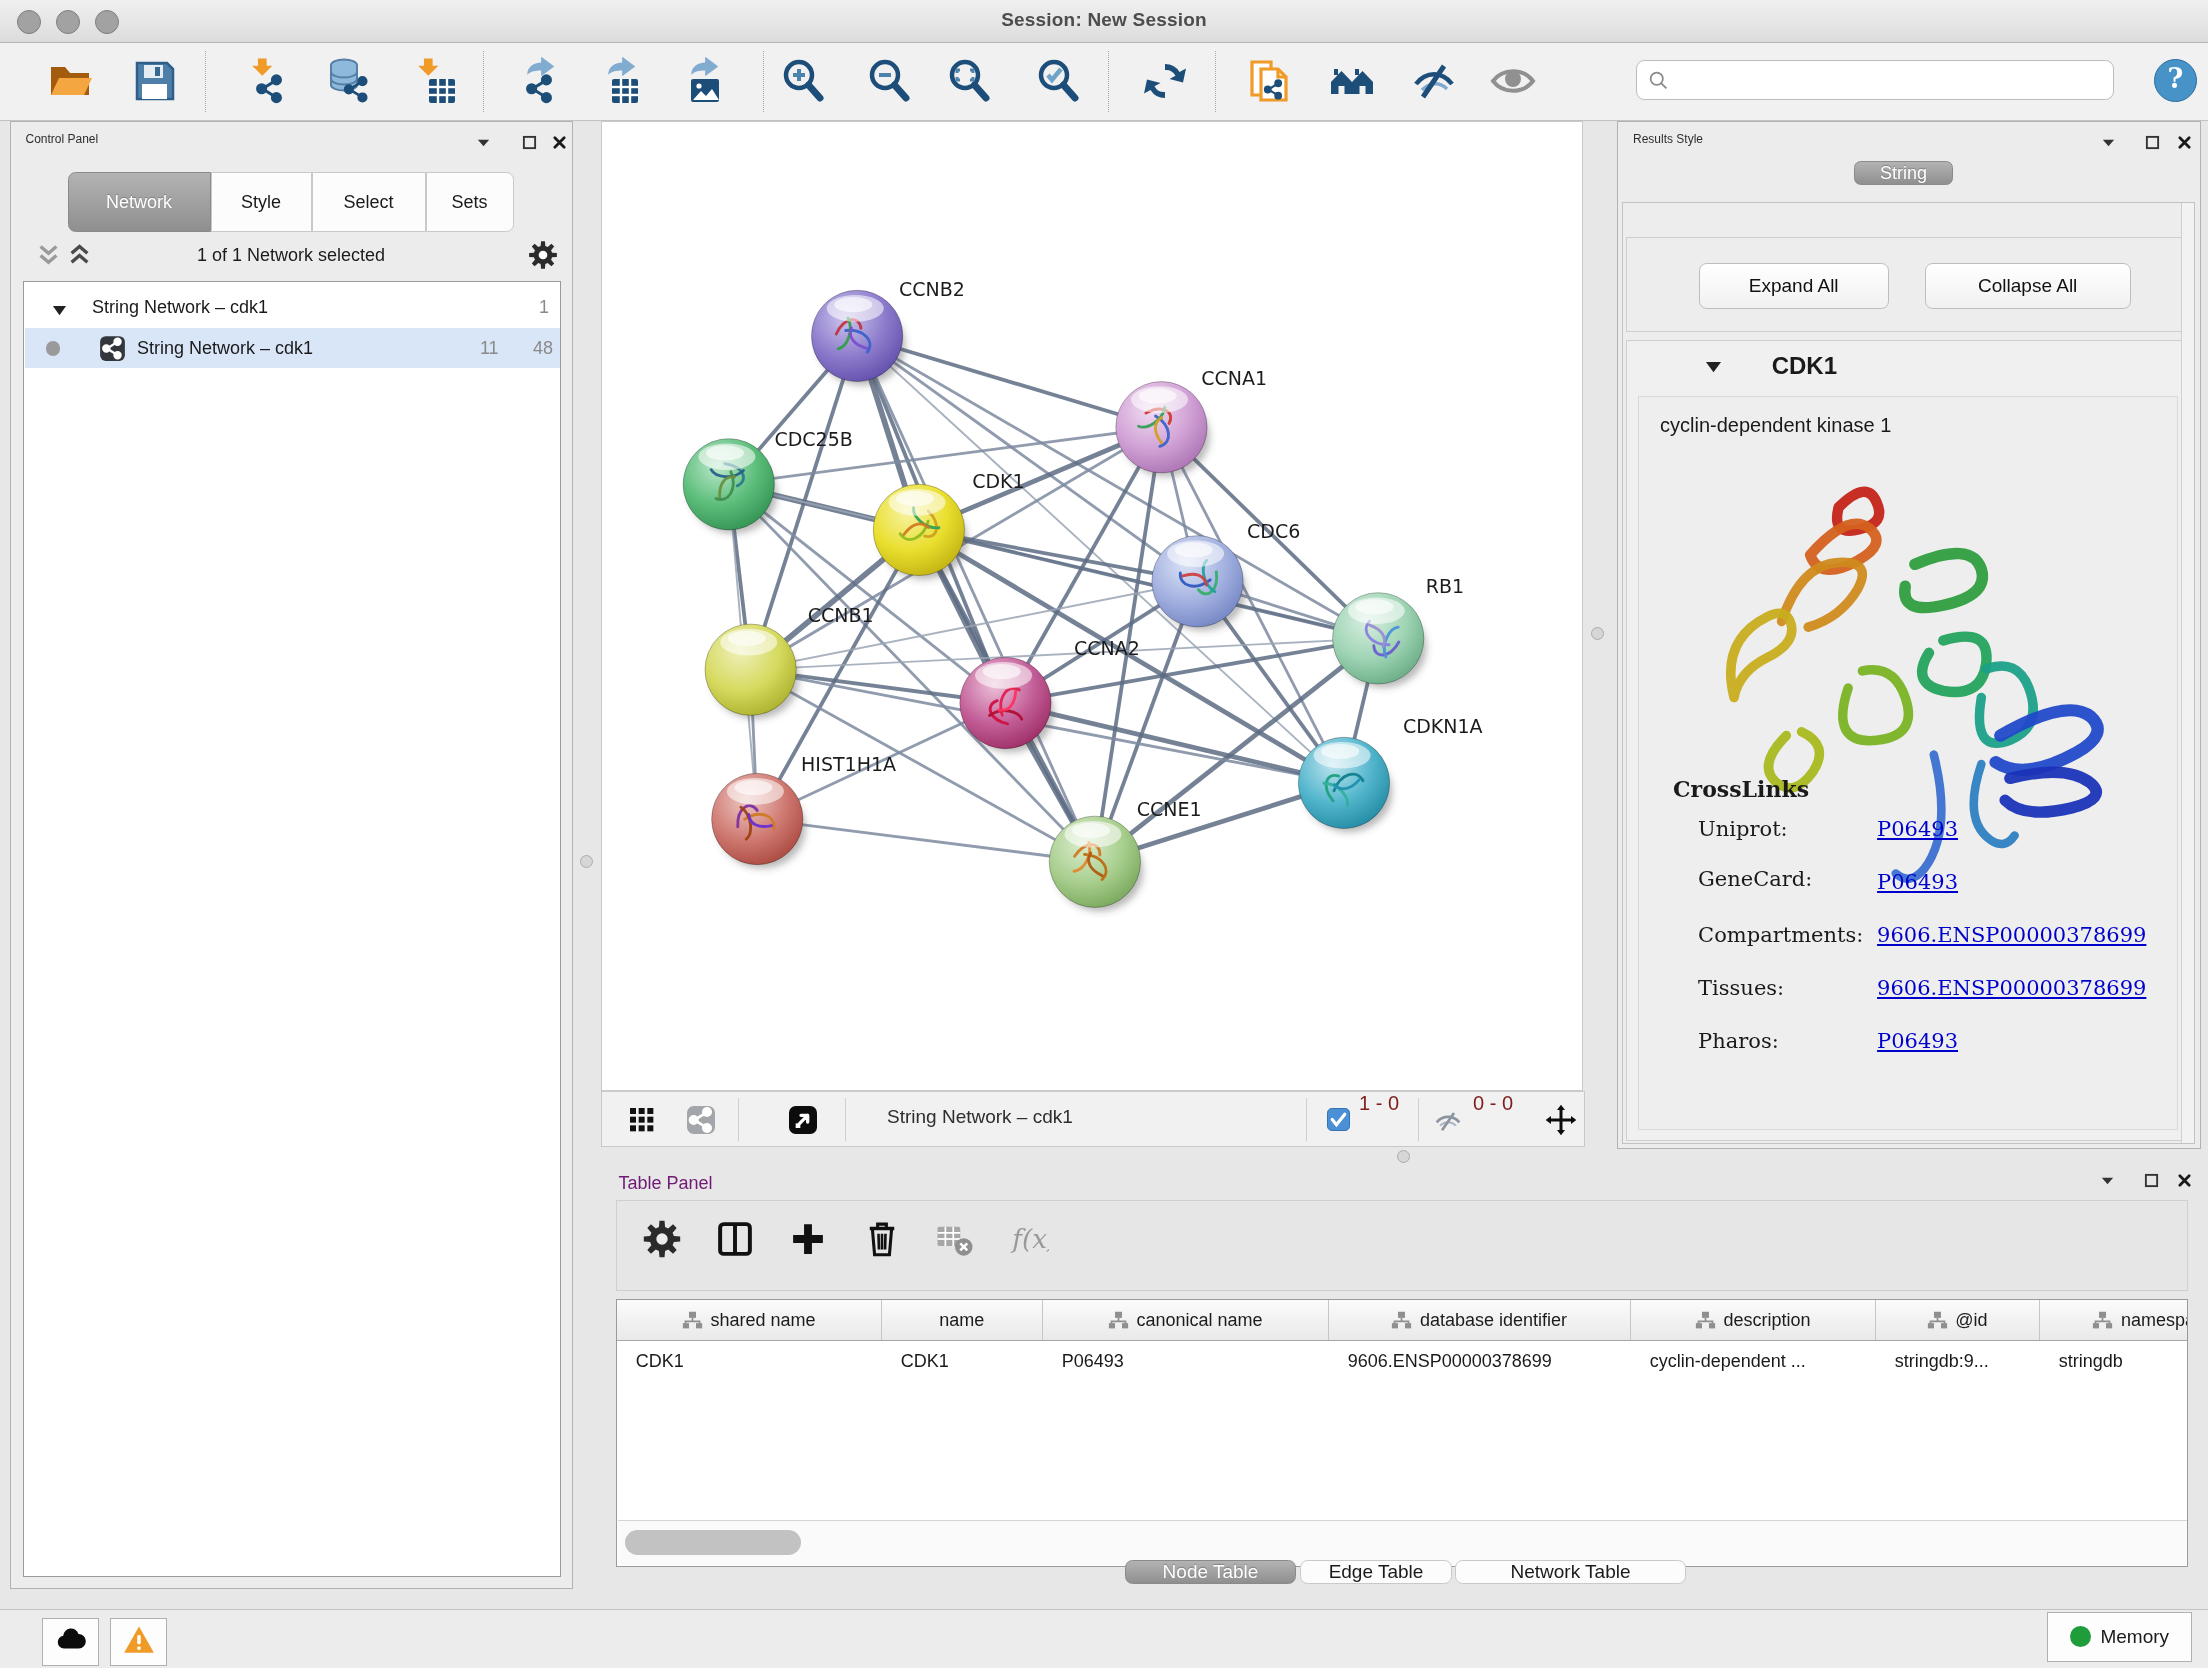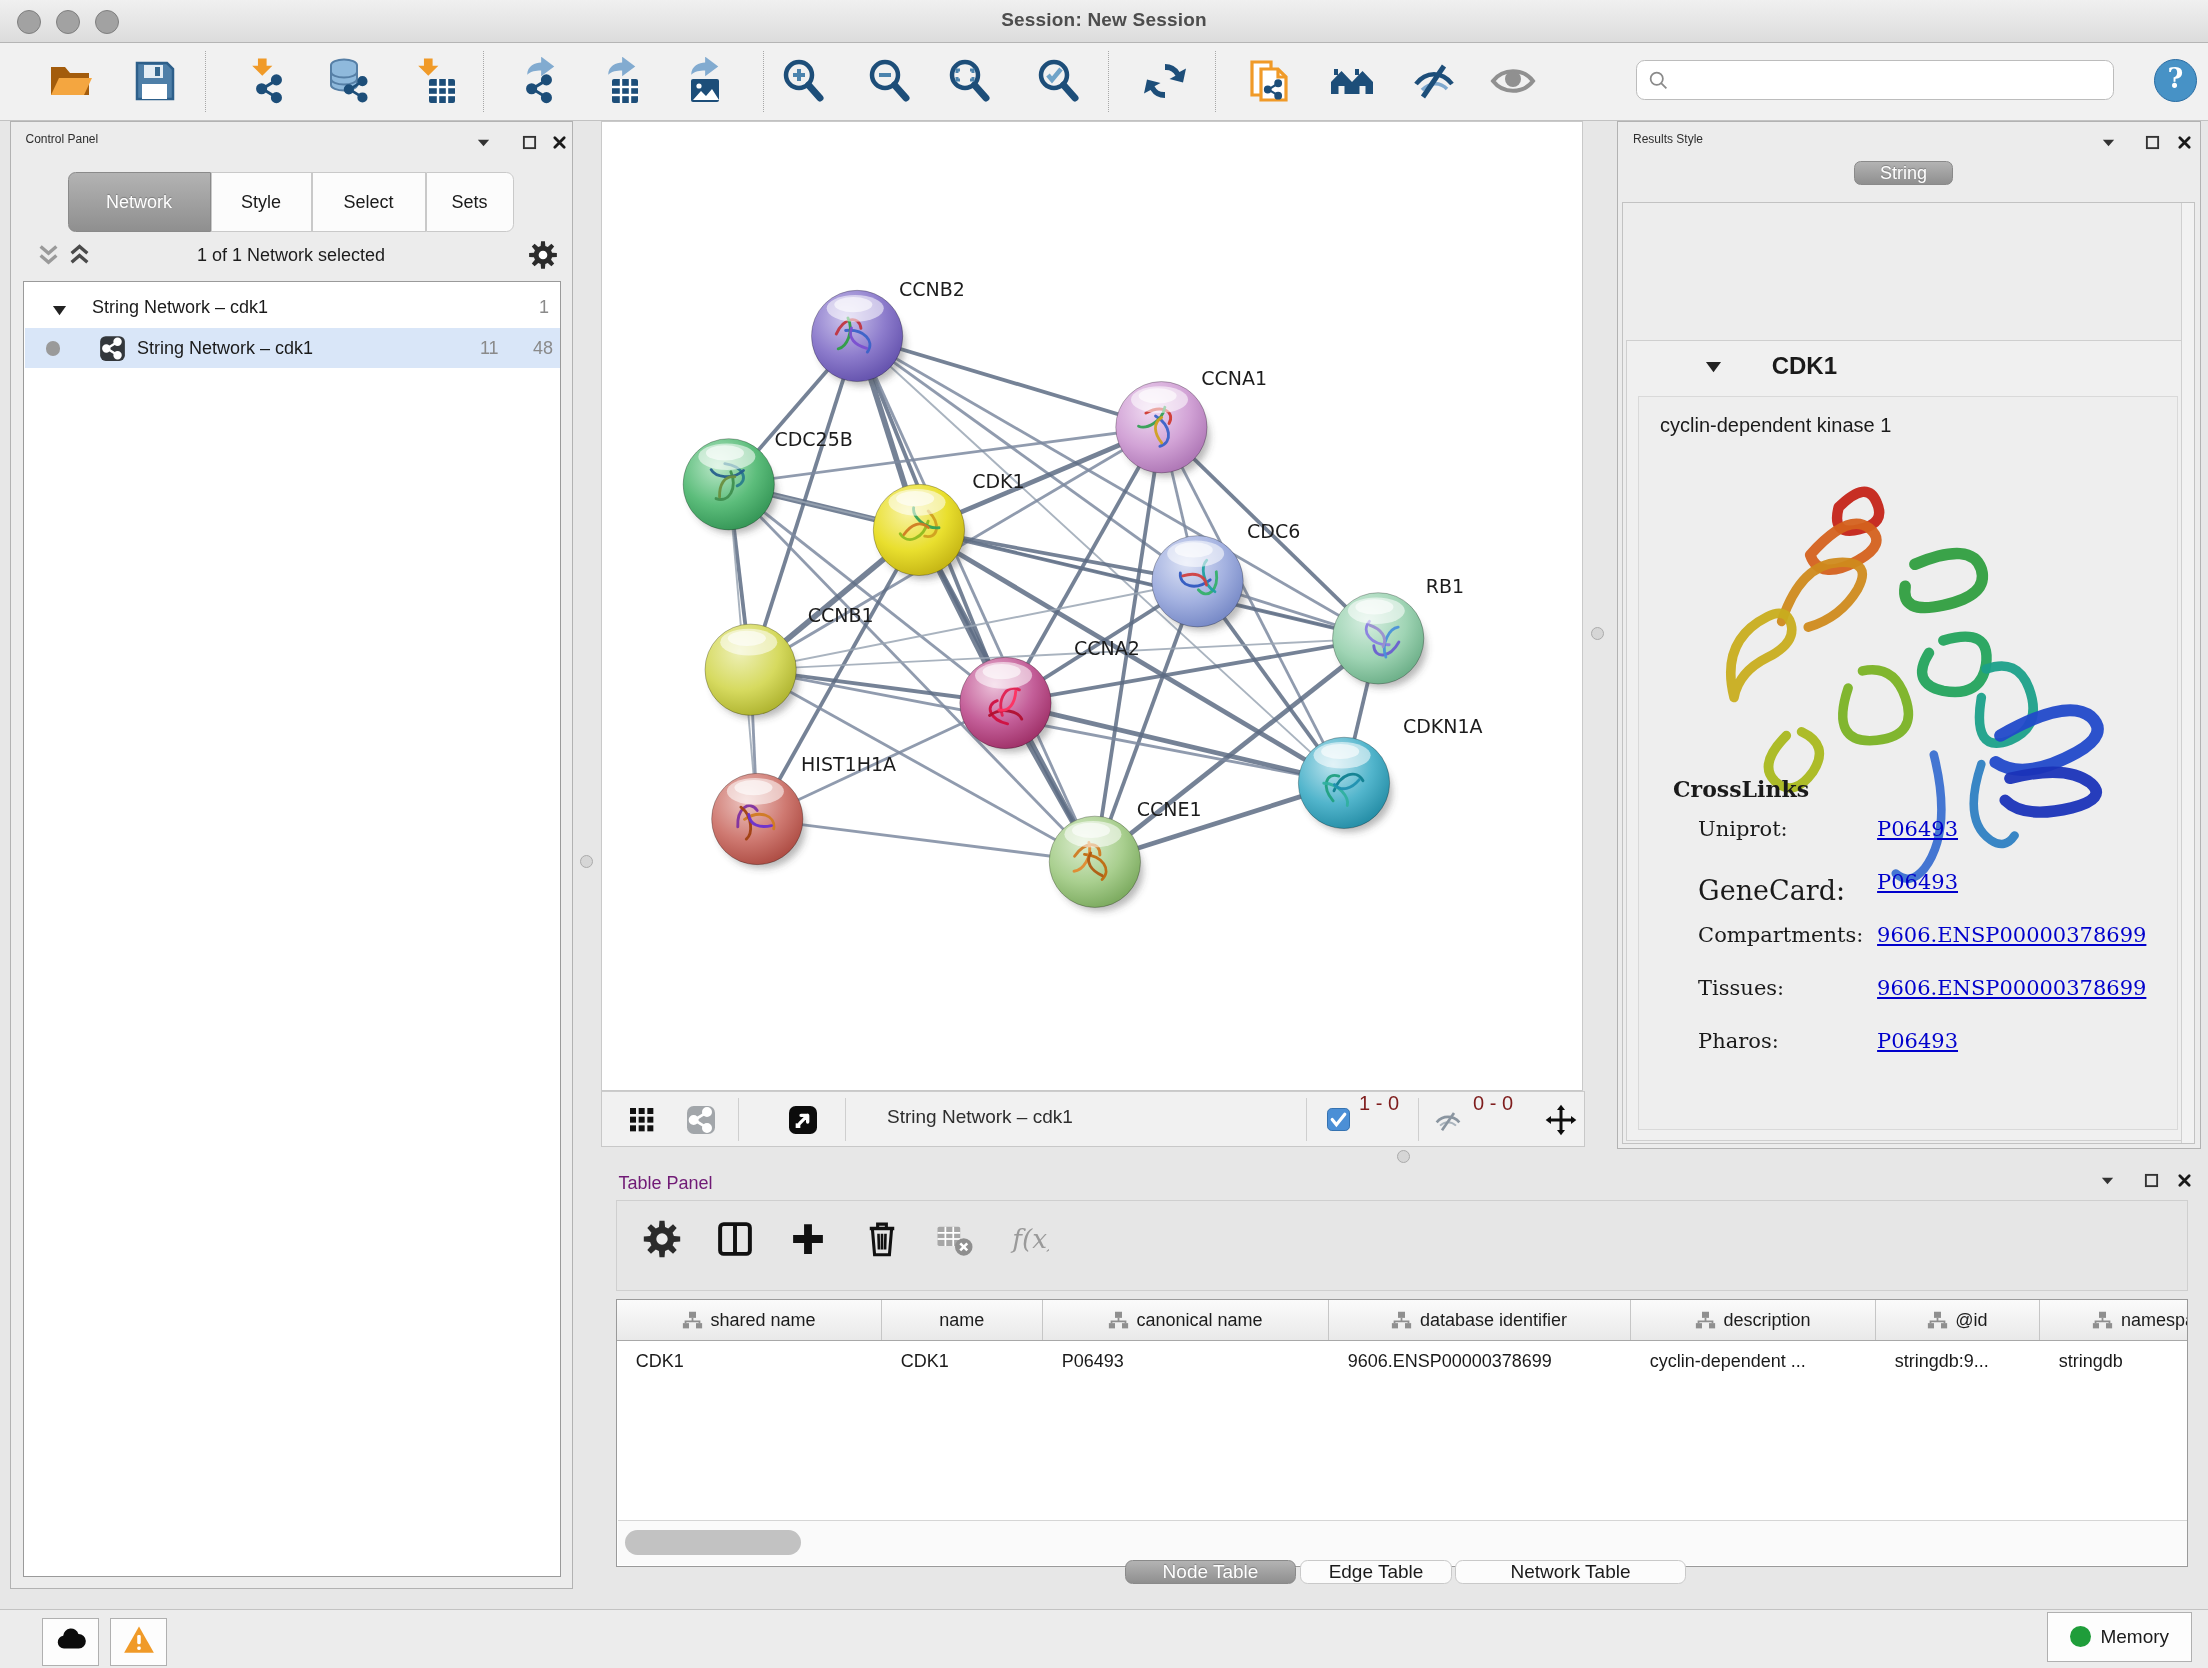--- a/index.html
+++ b/index.html
@@ -676,20 +676,24 @@
       </svg>
     </div>
   <div class="abs winbtn" style="left:556px">
       <svg viewBox="0 0 16 16">
         <path d="M3 3 L13 13 M13 3 L3 13" stroke="#1a1a1a" stroke-width="3" stroke-linecap="round"></path>
       </svg>
     </div>
   <div class="abs seg active toptab" style="left:236px;top:39px;width:99px">String</div>
   <div class="abs" style="left:3.8px;top:80px;width:573px;height:942px;background:#ededed;border:1px solid #c2c2c2;box-sizing:border-box">
 
+    <div class="abs" style="left:2.9px;top:34px;width:565px;height:95px;border:1px solid #cfcfcf;box-sizing:border-box">
+      <div class="abs btn" style="left:72px;top:25px;width:188px;height:44px">Expand All</div>
+      <div class="abs btn" style="left:298px;top:25px;width:204px;height:44px">Collapse All</div>
+    </div>
 
     <div class="abs" style="left:2.9px;top:137px;width:565px;height:801px;border:1px solid #cfcfcf;background:#f0f0f0;box-sizing:border-box">
       <div class="abs" style="left:78px;top:19px;cursor:pointer">
         <svg width="17" height="14.3" viewBox="0 0 18 15">
             <path d="M1 2 h16 l-8 11z" fill="#222"></path>
           </svg></div>
       <div class="abs" style="left:145px;top:11.4px;font-size:24px;font-weight:bold">CDK1</div>
       <div class="abs" style="left:11.4px;top:55px;width:540px;height:734px;border:1px solid #d9d9d9;background:#eeeeee;box-sizing:border-box">
         <div class="abs" style="left:21px;top:17px;font-size:20px">cyclin-dependent kinase 1</div>
         <svg id="ribbon" class="abs" style="left:57px;top:53px" width="428" height="438" viewBox="0 0 450 460">
@@ -707,21 +711,21 @@
             <path d="M330 345 q60 -15 85 5 q18 16 -20 26 q-50 12 -70 -8" fill="none" stroke="#1a33b8" stroke-width="12" stroke-linecap="round" opacity="0.95"></path>
             <path d="M250 320 q20 80 -10 120 q-15 18 -30 5" fill="none" stroke="#3a6fd0" stroke-width="9" stroke-linecap="round" opacity="0.95"></path>
           </svg>
         <div class="abs serif" style="left:34px;top:379px;font-size:22px;font-weight:bold">CrossLinks</div>
         <div id="xlinks" class="abs" style="left:0;top:409px;width:540px">
             <div style="position: relative; height: 53px;">
               <span class="serif" style="position:absolute;left:59px;top:11.4px;font-size:21px">Uniprot:</span>
   <span class="serif xlink" style="position:absolute;left:238px;top:11.4px;font-size:21px">P06493</span>
             </div>
             <div style="position: relative; height: 53px;">
-              <span class="serif" style="position:absolute;left:59px;top:16px;font-size:27px">GeneCard:</span>
+              <span class="serif" style="position:absolute;left:59px;top:8px;font-size:21px">GeneCard:</span>
   <span class="serif xlink" style="position:absolute;left:238px;top:11.4px;font-size:21px">P06493</span>
             </div>
             <div style="position: relative; height: 53px;">
               <span class="serif" style="position:absolute;left:59px;top:11.4px;font-size:21px">Compartments:</span>
   <span class="serif xlink" style="position:absolute;left:238px;top:11.4px;font-size:21px">9606.ENSP00000378699</span>
             </div>
             <div style="position: relative; height: 53px;">
               <span class="serif" style="position:absolute;left:59px;top:11.4px;font-size:21px">Tissues:</span>
   <span class="serif xlink" style="position:absolute;left:238px;top:11.4px;font-size:21px">9606.ENSP00000378699</span>
             </div>

